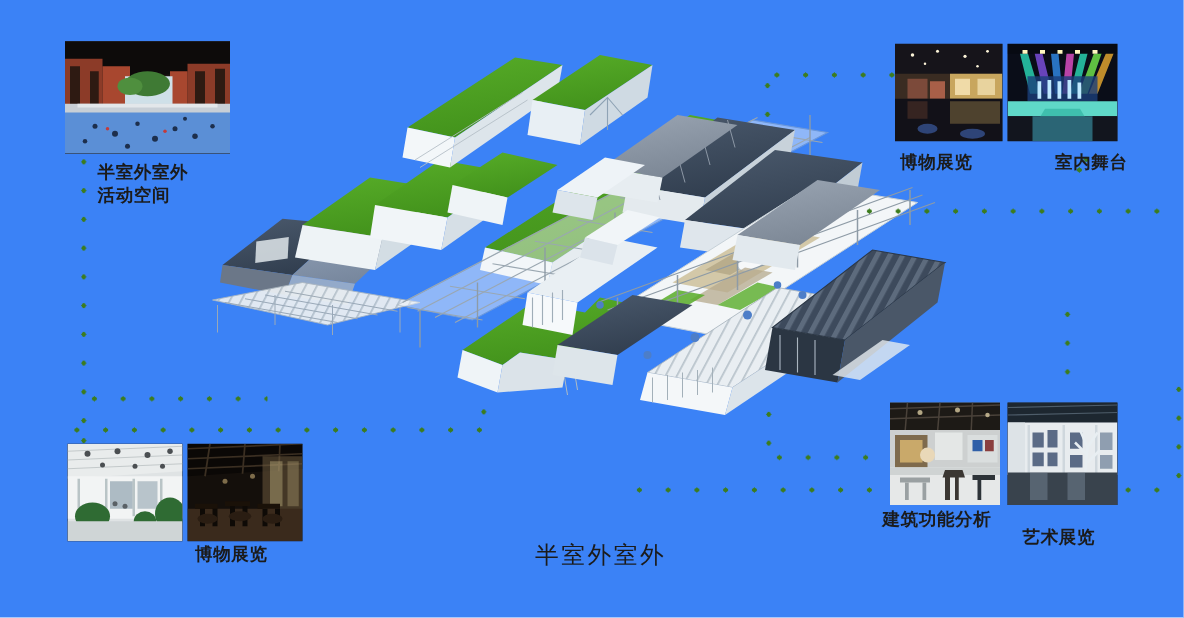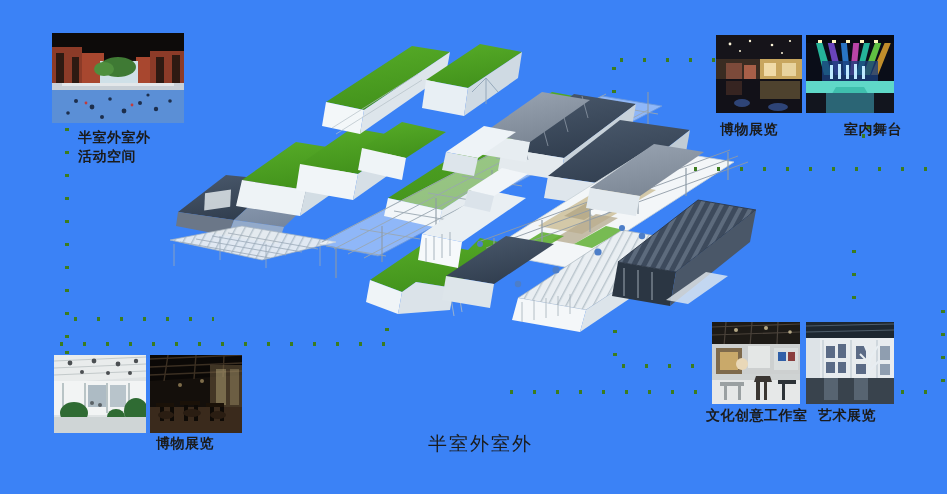--- a/index.html
+++ b/index.html
@@ -608,18 +608,18 @@
         <path d="M64,42 L54,32"></path>
         <path d="M64,48 L74,38"></path>
       </g>
       <rect x="0" y="56" width="88" height="26" fill="#39434d"></rect>
       <g opacity="0.35" fill="#8fa2b4">
         <rect x="18" y="56" width="14" height="22"></rect>
         <rect x="48" y="56" width="14" height="22"></rect>
       </g>
     </svg>
   </div>
-  <div class="caption" style="left:706px; top:406px;">文化创意工作室</div>
-  <div class="caption" style="left:818px; top:406px;">艺术展览</div>
+  <div class="caption" style="left:706px; top:406px;">建筑功能分析</div>
+  <div class="caption" style="left:818px; top:420px;">艺术展览</div>
 
   <div class="title" style="left:428px; top:431px;">半室外室外</div>
 
 </div>
 
 </body></html>

